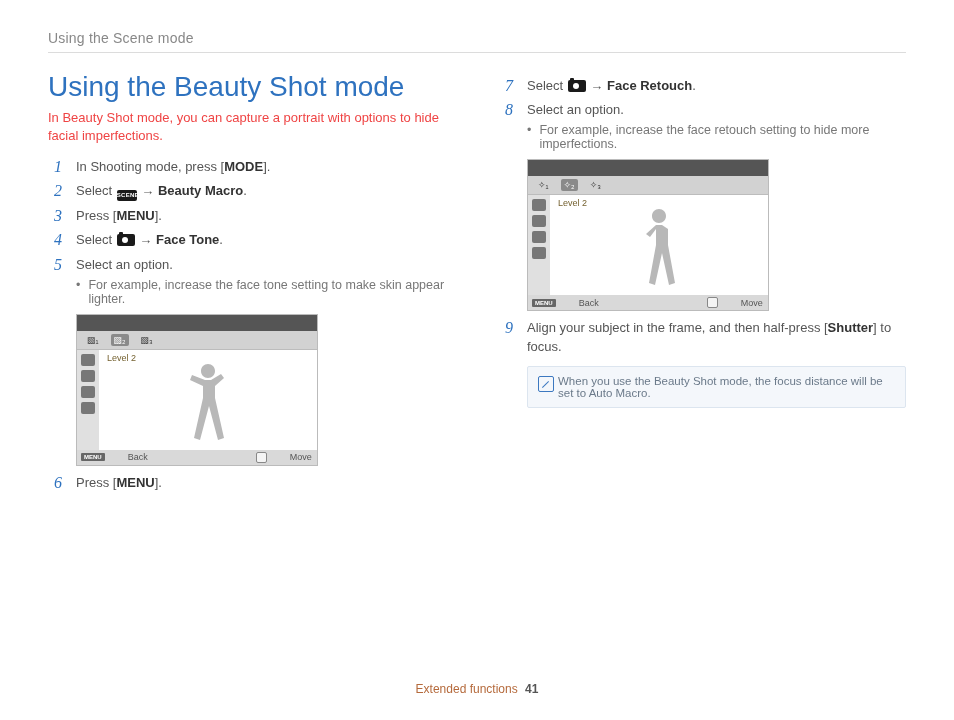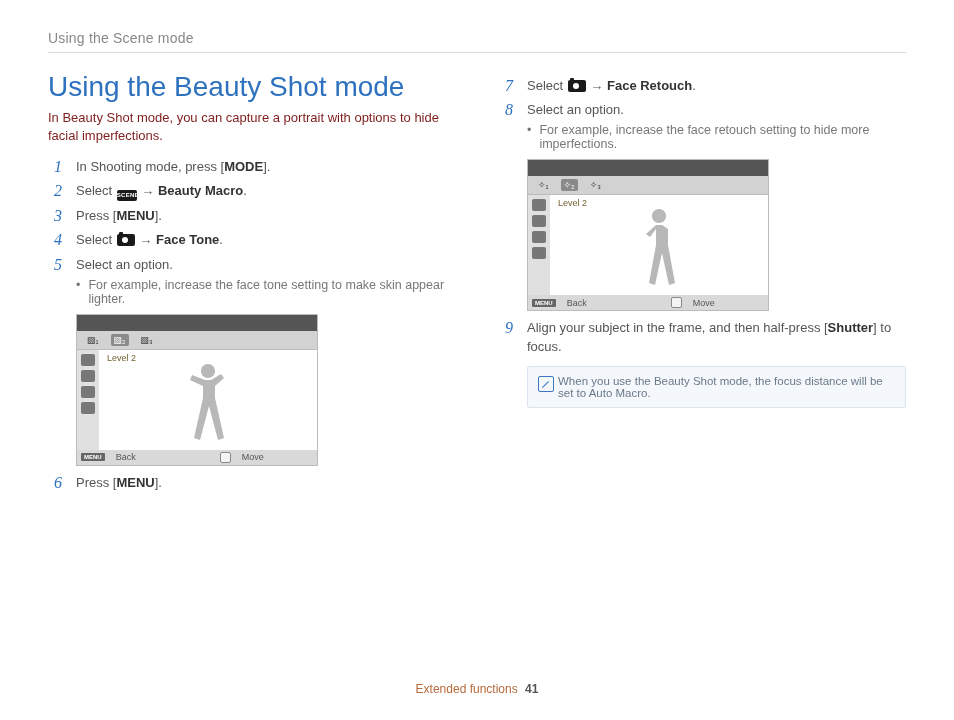--- a/index.html
+++ b/index.html
@@ -32,21 +32,21 @@
   .col{
     flex:1;
   }
   .heading{
     color:#2e72bf;
     font-size:28px;
     font-weight:400;
     margin:0 0 6px 0;
   }
   .intro{
-    color:#7f1d1d;
+    color:#ef4444;
     margin:0 0 14px 0;
     line-height:1.35;
   }
   .step{
     display:flex;
     gap:8px;
     margin:6px 0 4px 0;
   }
   .num{
     color:#2e72bf;
@@ -124,21 +124,21 @@
     flex:1;background:#fff;position:relative;
   }
   .pv-label{
     position:absolute;top:3px;left:6px;font-size:9px;color:#756231;
     background:rgba(255,255,255,.6);padding:0 2px;text-align:center;
   }
   .pv-fig{
     position:absolute;bottom:0;left:50%;transform:translateX(-50%);
   }
   .pv-bot{
-    height:15px;background:#d9d9d9;display:flex;align-items:center;gap:11px;font-size:9px;color:#555;padding:0 4px;
+    height:15px;background:#d9d9d9;display:flex;align-items:center;gap:23px;font-size:9px;color:#555;padding:0 4px;
   }
   .pv-bspace{width:62px}
   .pv-menu{background:#666;color:#fff;font-size:6px;padding:1px 3px;border-radius:1px;font-weight:bold}
   .pv-pad{width:9px;height:9px;background:#f4f4f4;border:1px solid #888;border-radius:2px;display:inline-block}
   
   .note{
     margin:10px 0 0 28px;
     border:1px solid #dce5ef;
     background:#f4f7fb;
     display:flex;

